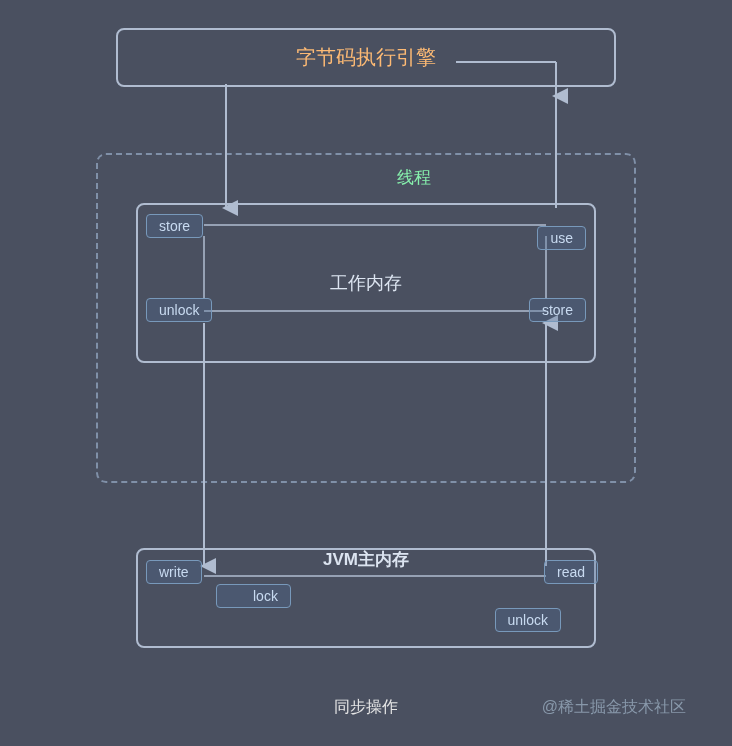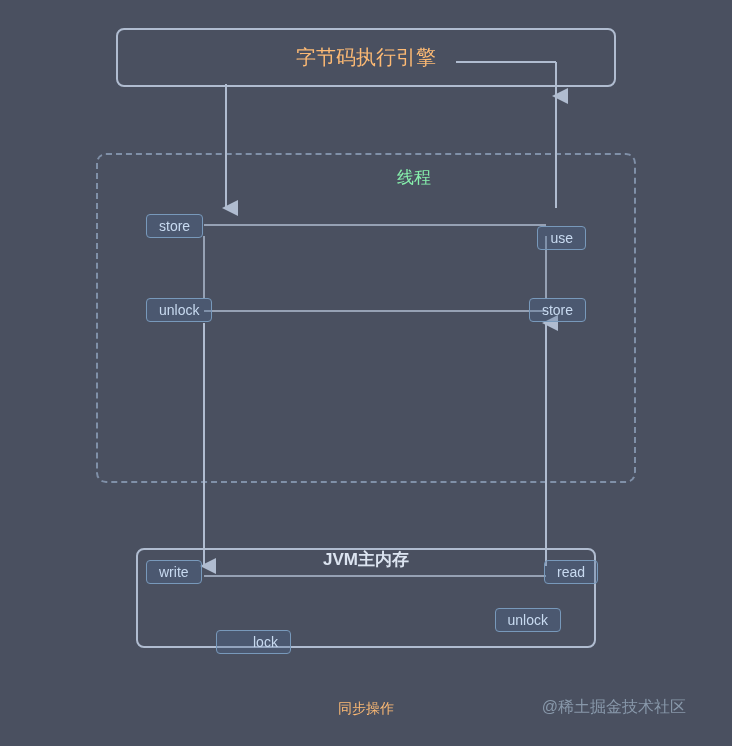--- a/index.html
+++ b/index.html
@@ -122,42 +122,42 @@
       left: 50%;
       transform: translateX(-50%);
       font-size: 17px;
       color: #dce4f0;
       z-index: 6;
       font-weight: bold;
     }
 
     .label-write  { top: 542px; left: 120px; }
     .label-read   { top: 542px; right: 108px; }
-    .label-lock   { top: 612px; left: 190px; padding-left: 36px; }
+    .label-lock   { top: 566px; left: 190px; padding-left: 36px; }
     .label-unlock { top: 590px; right: 145px; }
 
     
     .arrows-svg {
       position: absolute;
       top: 0;
       left: 0;
       width: 680px;
       height: 710px;
       z-index: 4;
       pointer-events: none;
     }
 
     
     .sync-label {
       position: absolute;
       bottom: 10px;
       left: 50%;
       transform: translateX(-50%);
-      font-size: 14px;
-      color: #fdba74;
+      font-size: 16px;
+      color: #e5e5e5;
     }
 
     .credit-label {
       position: absolute;
       bottom: 10px;
       right: 20px;
       font-size: 16px;
       color: #8898aa;
     }
 
@@ -168,20 +168,23 @@
 <div class="diagram-container">
 
   <div class="bytecode-box">
     <span>字节码执行引擎</span>
   </div>
 
   <div class="thread-box"></div>
 
   <div class="thread-label">线程</div>
 
+  <div class="working-mem-box">
+    <span class="working-mem-label">工作内存</span>
+  </div>
 
   <div class="op-label label-assign">store</div>
   <div class="op-label label-use">use</div>
   <div class="op-label label-store">unlock</div>
   <div class="op-label label-load">store</div>
 
   <div class="main-mem-box"></div>
 
   <div class="main-mem-label">
     <span>JVM主内存</span>

